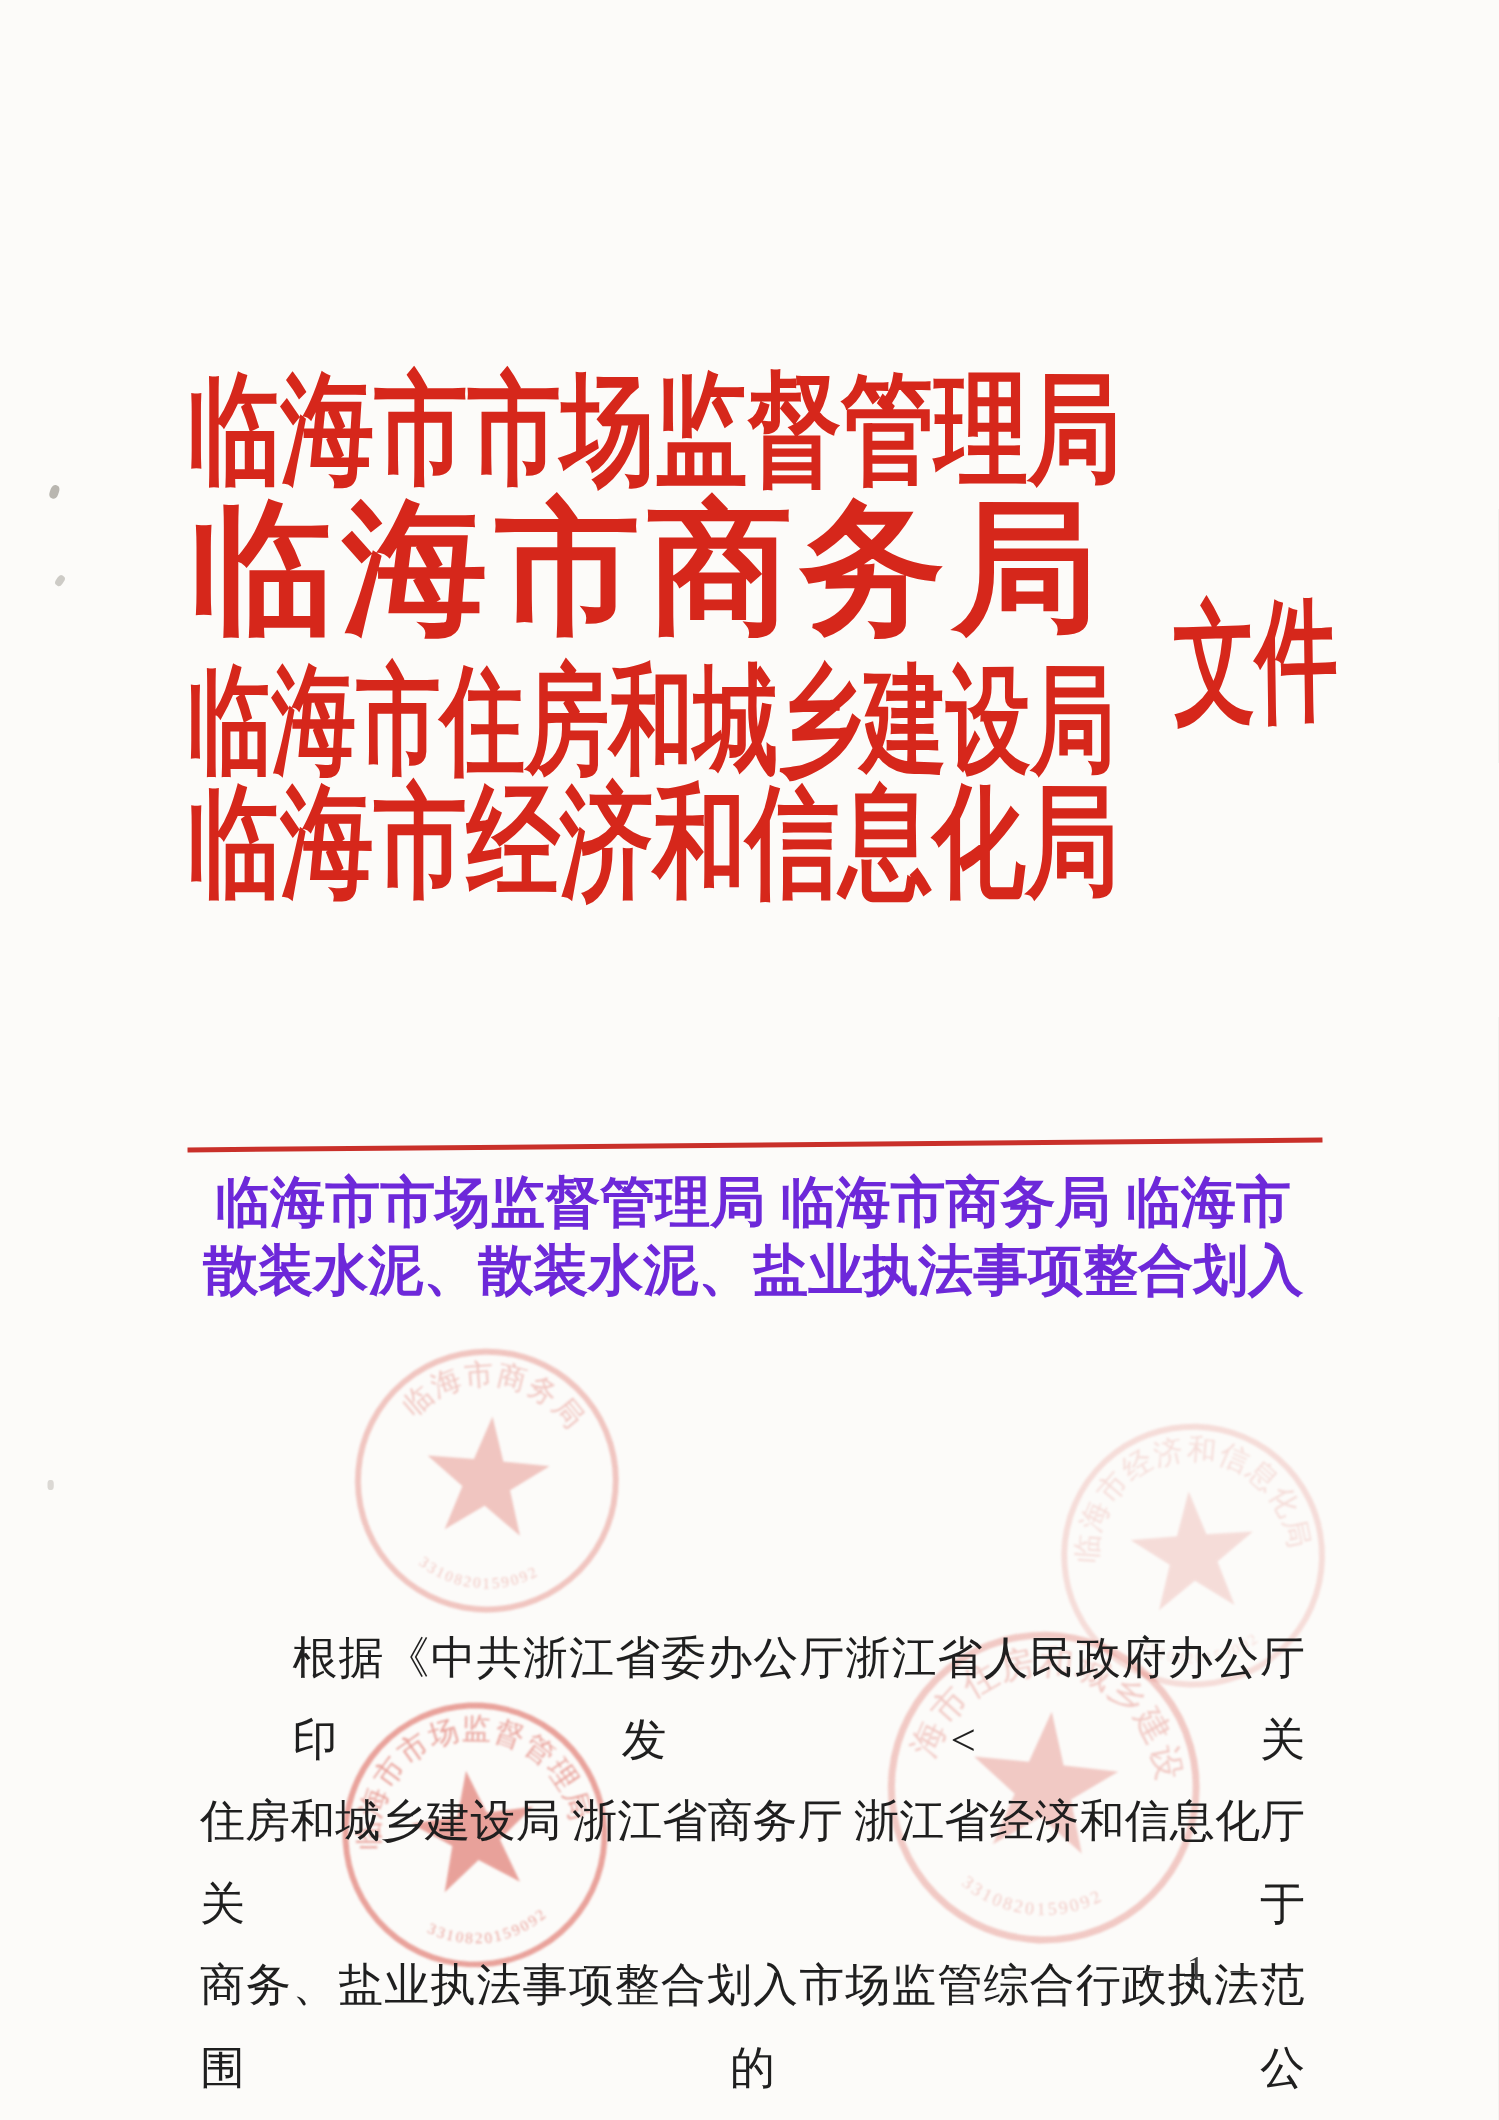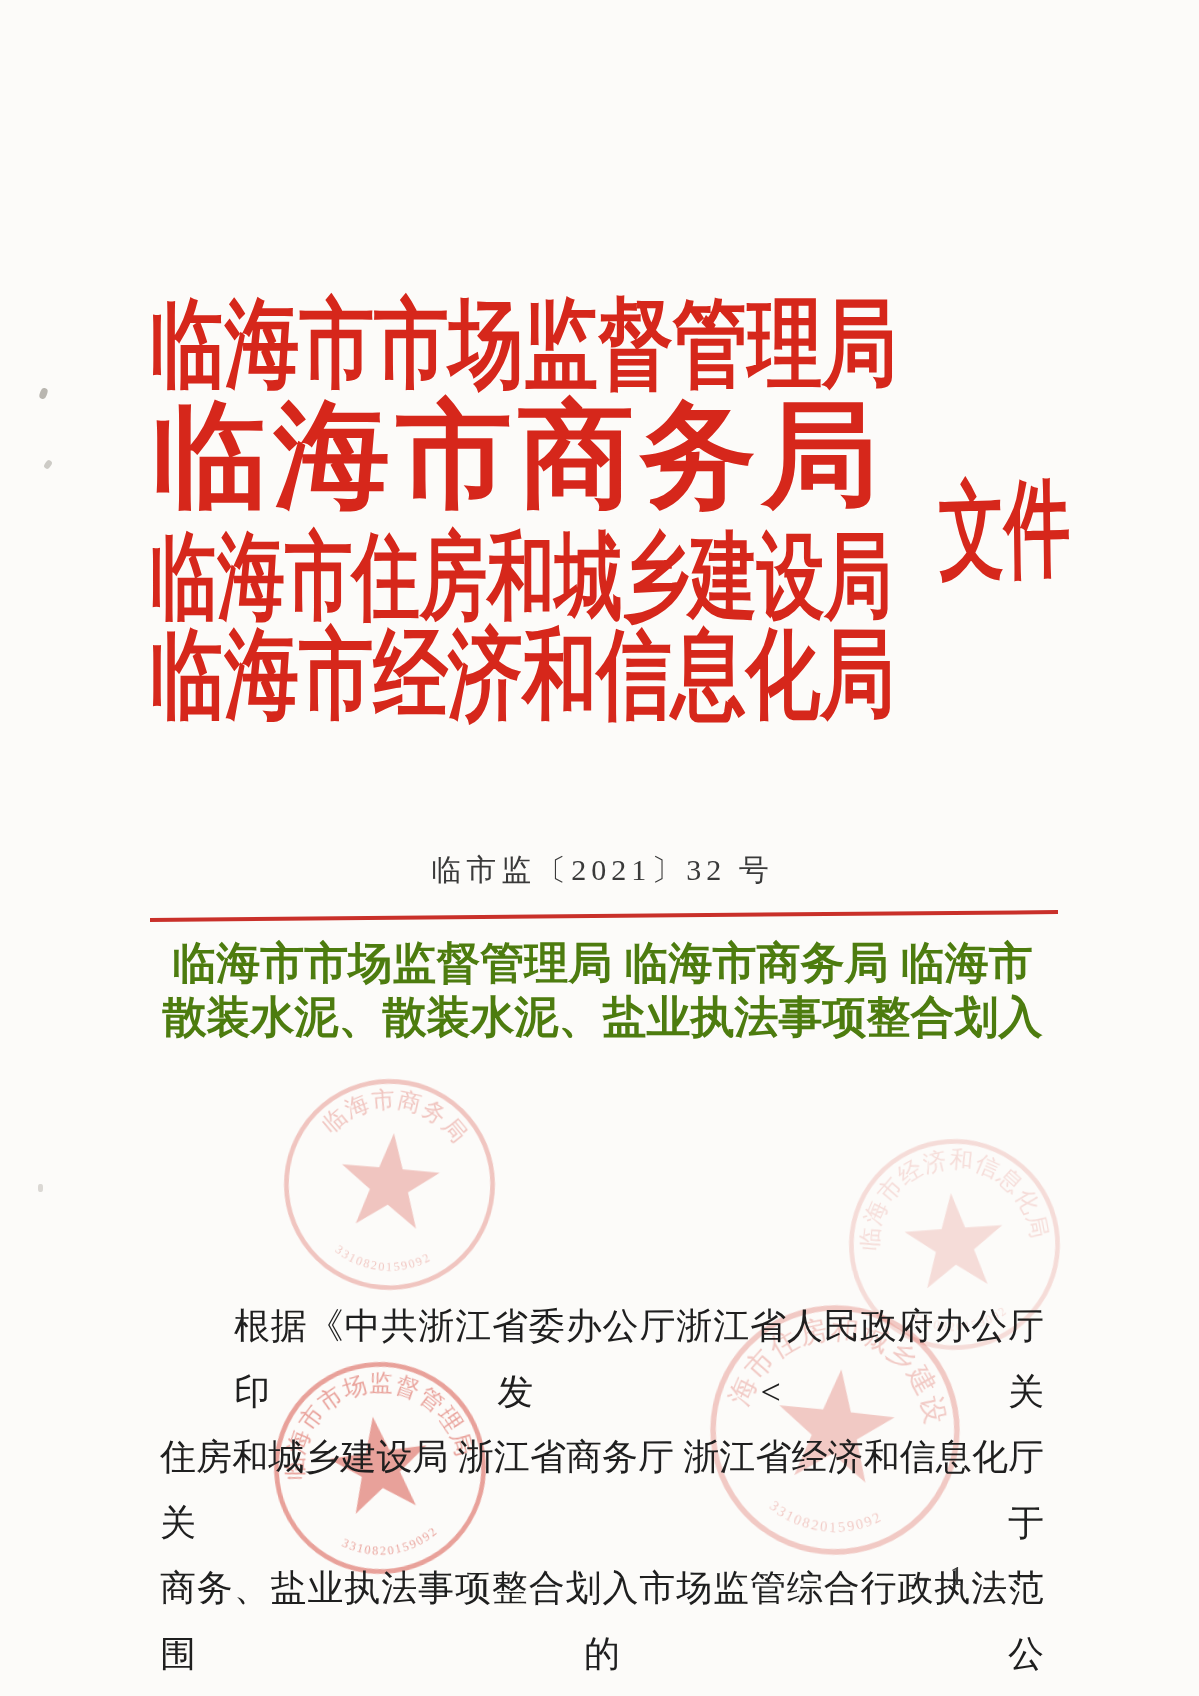--- a/index.html
+++ b/index.html
@@ -37,21 +37,21 @@
     text-align:center;font-size:30px;color:#3a3a3a;
     letter-spacing:5px;white-space:nowrap;
   }
   .red-rule{
     position:absolute;left:150px;top:914px;width:908px;height:4px;
     background:#c9302a;transform:rotate(-0.5deg);
   }
   
   .title-block{
     position:absolute;left:150px;top:936px;width:905px;
-    text-align:center;color:#4d7c0f;
+    text-align:center;color:#6d28d9;
     font-family:"Liberation Sans","DejaVu Sans",sans-serif;
     font-weight:700;font-size:44px;line-height:54px;
   }
   
   .body-block{
     position:absolute;left:160px;top:1294px;width:884px;
     color:#1f1f1f;font-size:36px;line-height:65.5px;
   }
   .body-line{
     text-align:justify;text-align-last:justify;
@@ -131,21 +131,20 @@
     <text class="ring-chars" text-anchor="middle"><textPath href="#arcTopD" startOffset="50%">临海市住房和城乡建设局</textPath></text>
     <text class="code-chars" text-anchor="middle"><textPath href="#arcBotD" startOffset="50%">3310820159092</textPath></text>
   </svg>
 
   <div class="agency-line agency-1">临海市市场监督管理局</div>
   <div class="agency-line agency-2">临海市商务局</div>
   <div class="agency-line agency-3">临海市住房和城乡建设局</div>
   <div class="agency-line agency-4">临海市经济和信息化局</div>
   <div class="doc-type">文件</div>
 
-  <div class="doc-number">临市监〔2021〕32 号</div>
 
   <div class="red-rule"></div>
 
   <div class="title-block">
     <div>临海市市场监督管理局 临海市商务局 临海市</div>
     <div>散装水泥、散装水泥、盐业执法事项整合划入</div>
   </div>
 
   <div class="body-block">
     <div class="body-line indent">根据《中共浙江省委办公厅浙江省人民政府办公厅印发&lt;关</div>

